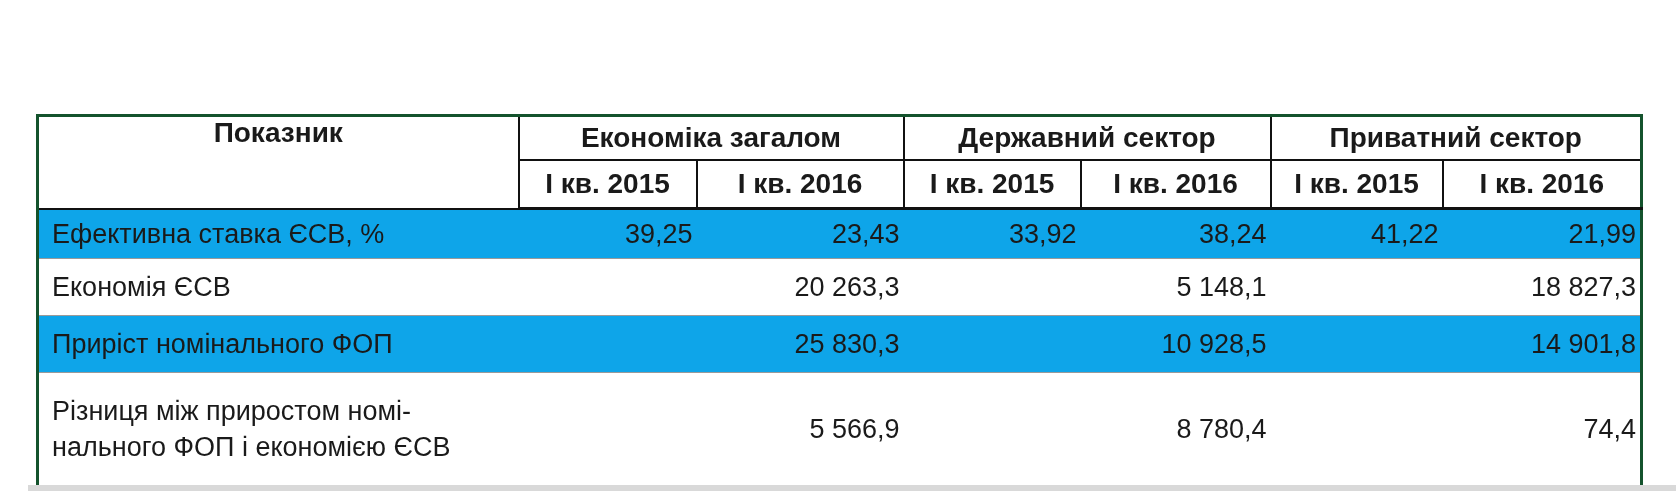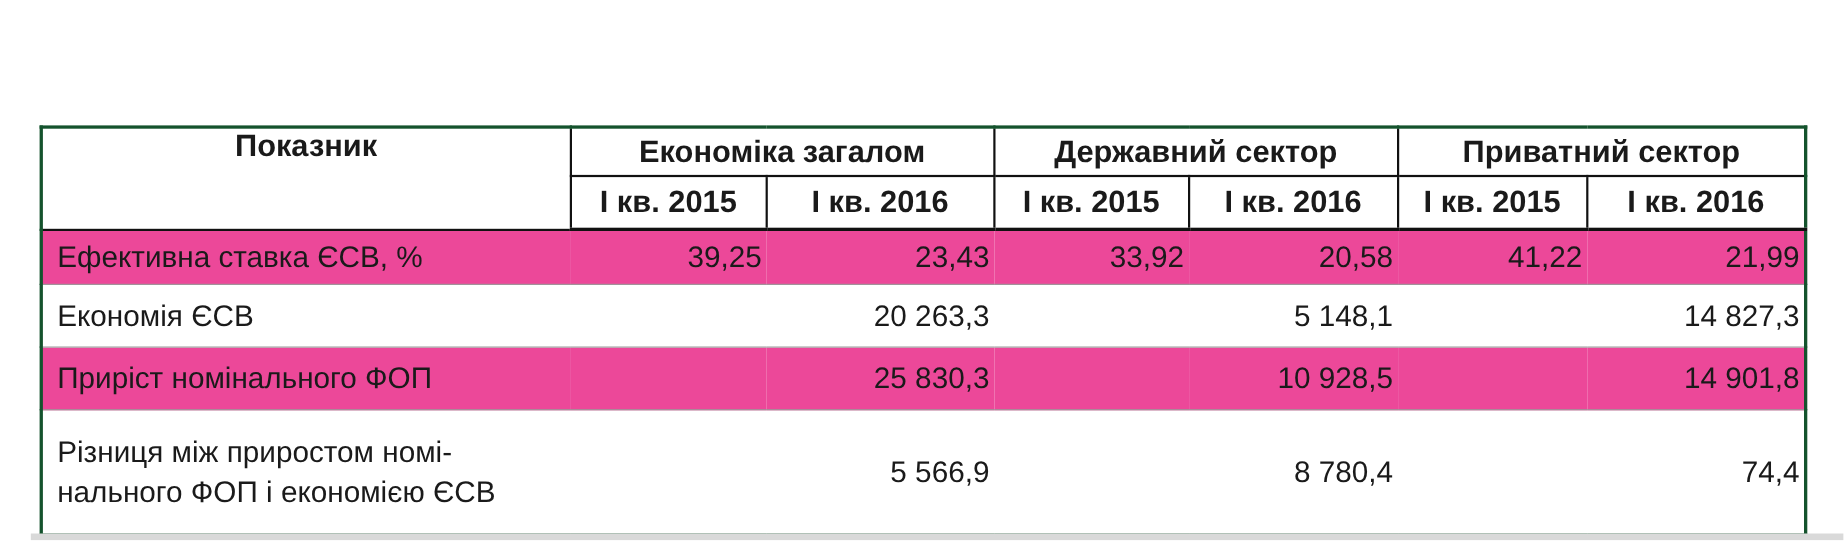--- a/index.html
+++ b/index.html
@@ -53,21 +53,21 @@
   tbody tr + tr td { border-top: 1px solid #9a9a9a; }
   tbody td.label {
     text-align: left;
     padding-left: 13px;
     white-space: pre-line;
     line-height: 36px;
   }
   tr.row-h48  td { height: 48px; }
   tr.row-h56  td { height: 56px; }
   tr.row-h112 td { height: 112px; }
-  tr.shaded td { background: #ec4899; }
+  tr.shaded td { background: #0ea5e9; }
   .bottom-strip {
     position: absolute;
     left: 28px; right: 0; bottom: 1px;
     height: 6px;
     background: #d9d9d9;
   }
 </style>
 </head>
 <body>
 
@@ -99,32 +99,32 @@
       <th>І кв. 2015</th>
       <th>І кв. 2016</th>
     </tr>
   </thead>
   <tbody>
     <tr class="shaded row-h48">
       <td class="label">Ефективна ставка ЄСВ, %</td>
       <td>39,25</td>
       <td>23,43</td>
       <td>33,92</td>
-      <td>20,58</td>
+      <td>38,24</td>
       <td>41,22</td>
       <td>21,99</td>
     </tr>
     <tr class="row-h56">
       <td class="label">Економія ЄСВ</td>
       <td></td>
       <td>20 263,3</td>
       <td></td>
       <td>5 148,1</td>
       <td></td>
-      <td>14 827,3</td>
+      <td>18 827,3</td>
     </tr>
     <tr class="shaded row-h56">
       <td class="label">Приріст номінального ФОП</td>
       <td></td>
       <td>25 830,3</td>
       <td></td>
       <td>10 928,5</td>
       <td></td>
       <td>14 901,8</td>
     </tr>

